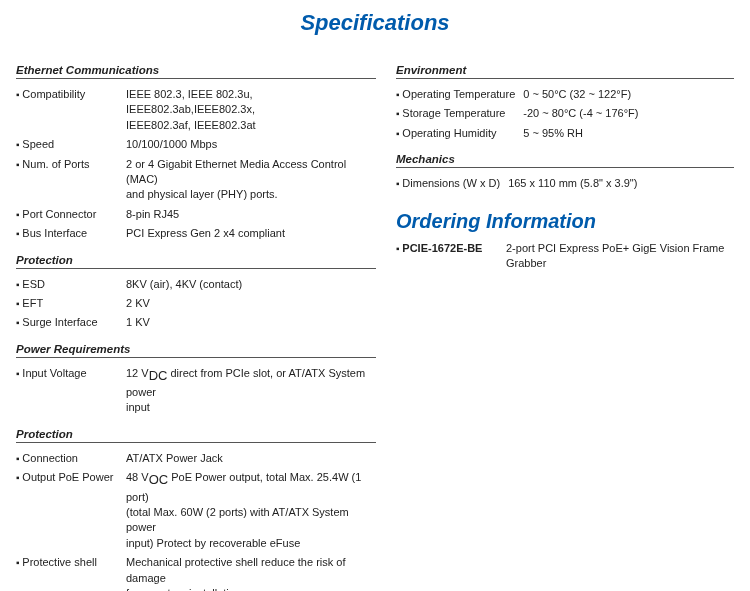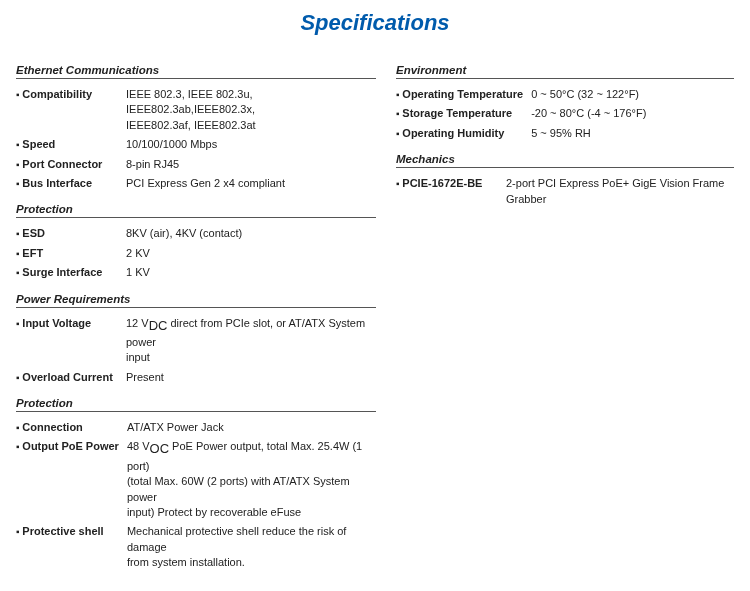--- a/index.html
+++ b/index.html
@@ -48,21 +48,21 @@
       margin-bottom: 4px;
     }
     .spec-table tr td {
       vertical-align: top;
       padding: 2px 2px 2px 0;
       font-size: 11px;
       line-height: 1.4;
     }
     .spec-table tr td:first-child {
       white-space: nowrap;
-      font-weight: bold;
+      font-weight: normal;
       padding-right: 8px;
       padding-left: 10px;
       width: 110px;
       margin-left: 31px;
     }
     .bullet-row td:first-child::before {
       content: "▪ ";
       font-size: 10px;
       margin-left: -10px;
     }
@@ -109,20 +109,24 @@
       <tbody>
           <tr class="bullet-row">
         <td>Compatibility</td>
         <td>IEEE 802.3, IEEE 802.3u, IEEE802.3ab,IEEE802.3x,<br>IEEE802.3af, IEEE802.3at</td>
       </tr>
       <tr class="bullet-row">
         <td>Speed</td>
         <td>10/100/1000 Mbps</td>
       </tr>
       <tr class="bullet-row">
+        <td>Num. of Ports</td>
+        <td>2 or 4 Gigabit Ethernet Media Access Control (MAC)<br>and physical layer (PHY) ports.</td>
+      </tr>
+      <tr class="bullet-row">
         <td>Port Connector</td>
         <td>8-pin RJ45</td>
       </tr>
       <tr class="bullet-row">
         <td>Bus Interface</td>
         <td>PCI Express Gen 2 x4 compliant</td>
       </tr>
     </tbody>
       </table>
 
@@ -144,24 +148,20 @@
     </tbody>
       </table>
 
     <div class="section-title">Power Requirements</div>
     <table class="spec-table">
       <tbody>
           <tr class="bullet-row">
         <td>Input Voltage</td>
         <td>12 V<sub class="sub">DC</sub> direct from PCIe slot, or AT/ATX System power<br>input</td>
       </tr>
-      <tr class="bullet-row">
-        <td>Overload Current</td>
-        <td>Present</td>
-      </tr>
     </tbody>
       </table>
 
     <div class="section-title">Protection</div>
     <table class="spec-table">
       <tbody>
           <tr class="bullet-row">
         <td>Connection</td>
         <td>AT/ATX Power Jack</td>
       </tr>
@@ -192,21 +192,30 @@
         <td>-20 ~ 80°C (-4 ~ 176°F)</td>
       </tr>
       <tr class="bullet-row">
         <td>Operating Humidity</td>
         <td>5 ~ 95% RH</td>
       </tr>
     </tbody>
       </table>
 
     <div class="section-title">Mechanics</div>
-
+    <table class="spec-table">
+      <tbody>
+          <tr class="bullet-row">
+        <td>Dimensions (W x D)</td>
+        <td>165 x 110 mm (5.8" x 3.9")</td>
+      </tr>
+    </tbody>
+      </table>
+
+    <div class="ordering-title">Ordering Information</div>
     <table class="ordering-table">
       <tbody>
       <tr class="bullet-row">
         <td>PCIE-1672E-BE</td>
         <td>2-port PCI Express PoE+ GigE Vision Frame Grabber</td>
       </tr>
     </tbody>
       </table>
 
   </div>

